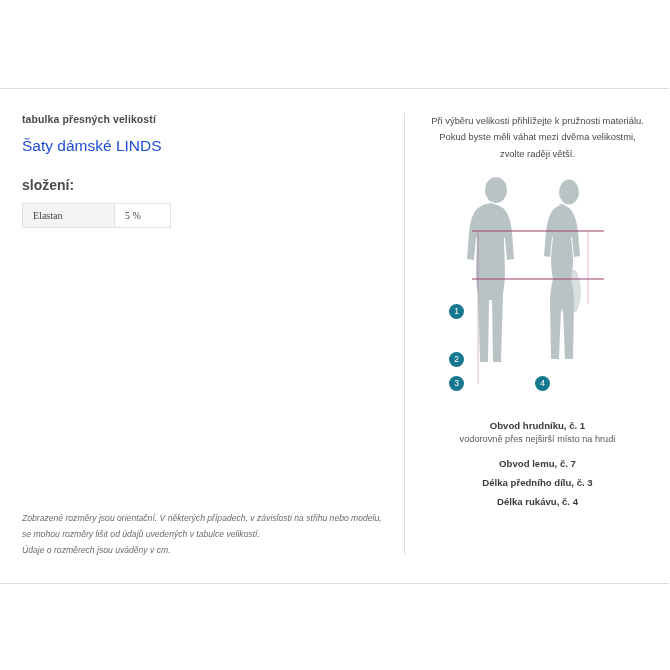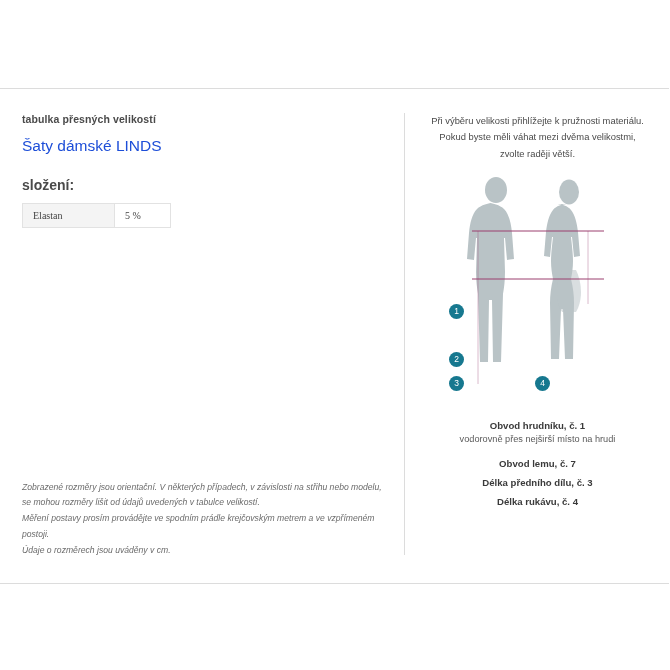--- a/index.html
+++ b/index.html
@@ -158,21 +158,20 @@
           <tr>
             <td class="name">Elastan</td>
             <td class="val">5 %</td>
           </tr>
         </tbody>
       </table>
 
       <div class="footnotes">
         <p>Zobrazené rozměry jsou orientační. V některých případech, v závislosti na střihu nebo modelu,</p>
         <p>se mohou rozměry lišit od údajů uvedených v tabulce velikostí.</p>
-        <p>Měření postavy prosím provádějte ve spodním prádle krejčovským metrem a ve vzpřímeném postoji.</p>
         <p>Údaje o rozměrech jsou uváděny v cm.</p>
       </div>
     </div>
 
     <div class="divider"></div>
 
     <div class="col-right">
       <div class="intro">
         <div>Při výběru velikosti přihlížejte k pružnosti materiálu.</div>
         <div>Pokud byste měli váhat mezi dvěma velikostmi,</div>

